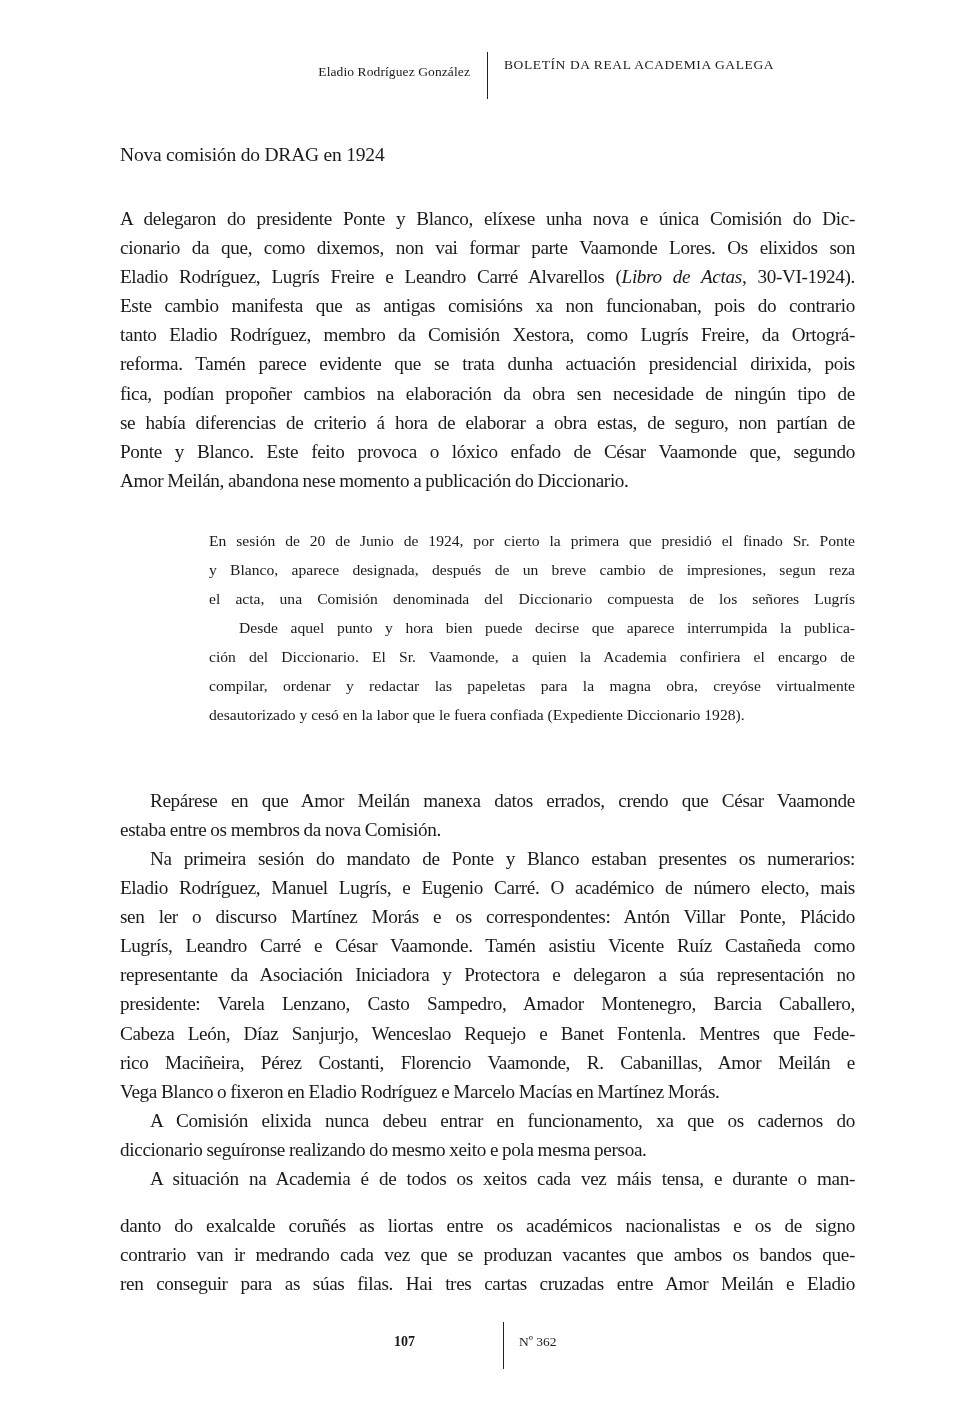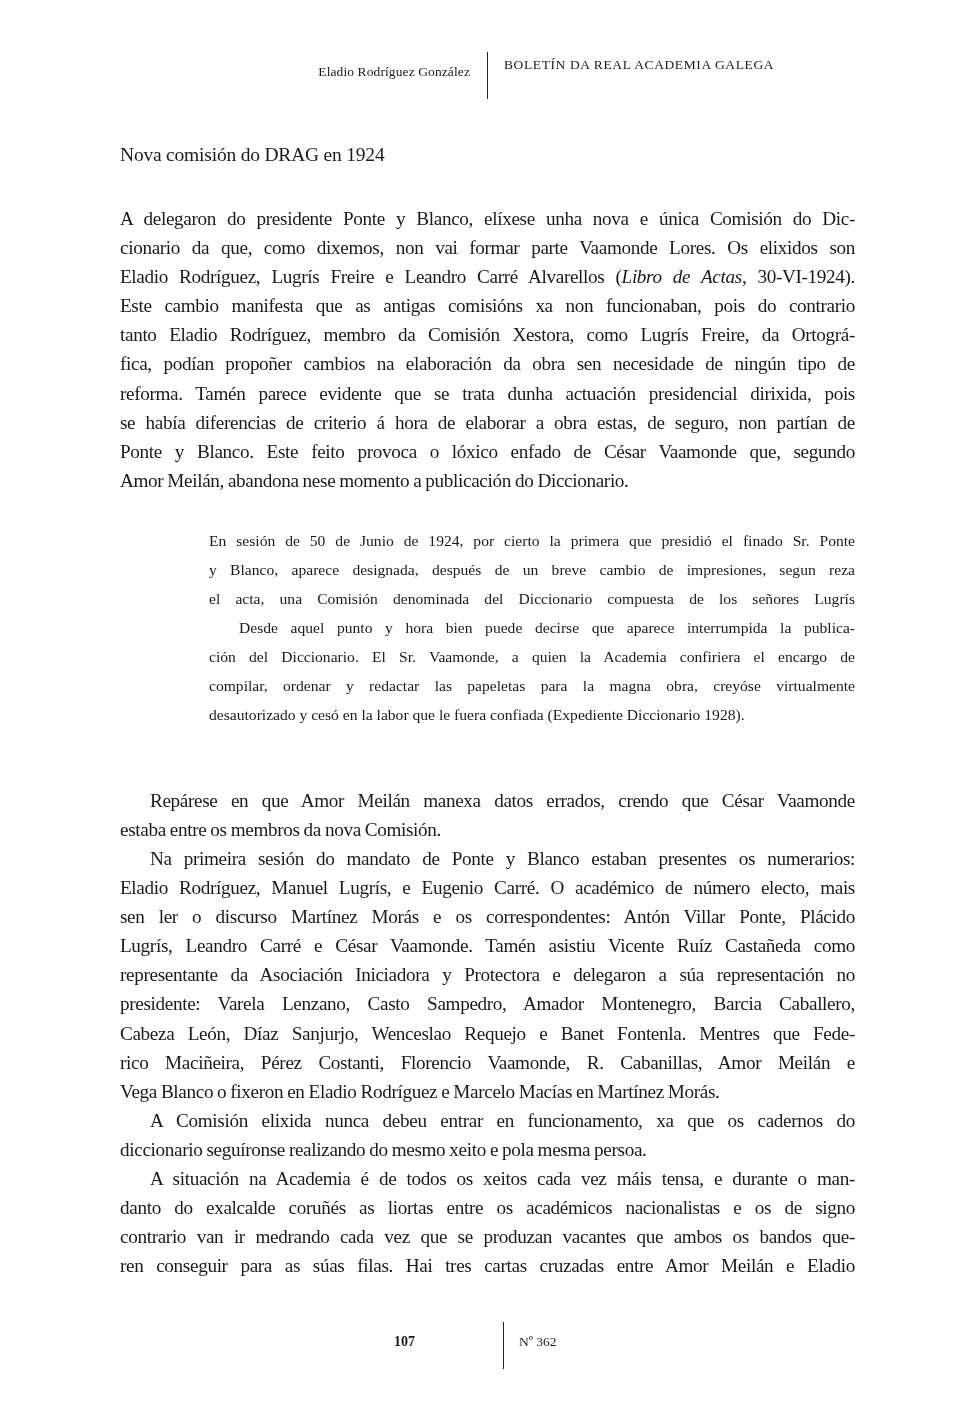--- a/index.html
+++ b/index.html
@@ -33,29 +33,29 @@
 </div>
 
 <h2 class="section-title" style="margin:0;font-weight:normal;">Nova comisión do DRAG en 1924</h2>
 
 <div class="block body-text" style="top:204px;">
   <span class="line" style="white-space: normal;">A delegaron do presidente Ponte y Blanco, elíxese unha nova e única Comisión do Dic-</span>
   <span class="line" style="white-space: normal;">cionario da que, como dixemos, non vai formar parte Vaamonde Lores. Os elixidos son</span>
   <span class="line" style="white-space: normal;"><span>Eladio Rodríguez, Lugrís Freire e Leandro Carré Alvarellos (</span><em>Libro de Actas</em><span>, 30-VI-1924).</span></span>
   <span class="line" style="white-space: normal;">Este cambio manifesta que as antigas comisións xa non funcionaban, pois do contrario</span>
   <span class="line" style="white-space: normal;">tanto Eladio Rodríguez, membro da Comisión Xestora, como Lugrís Freire, da Ortográ-</span>
+  <span class="line" style="white-space: normal;">reforma. Tamén parece evidente que se trata dunha actuación presidencial dirixida, pois</span>
   <span class="line" style="white-space: normal;">fica, podían propoñer cambios na elaboración da obra sen necesidade de ningún tipo de</span>
-  <span class="line" style="white-space: normal;">reforma. Tamén parece evidente que se trata dunha actuación presidencial dirixida, pois</span>
   <span class="line" style="white-space: normal;">se había diferencias de criterio á hora de elaborar a obra estas, de seguro, non partían de</span>
   <span class="line" style="white-space: normal;">Ponte y Blanco. Este feito provoca o lóxico enfado de César Vaamonde que, segundo</span>
   <span class="line last" style="white-space: normal;">Amor Meilán, abandona nese momento a publicación do Diccionario.</span>
 </div>
 
 <div class="block quote-text" style="top:526px;">
-  <span class="line" style="white-space: normal;">En sesión de 50 de Junio de 1924, por cierto la primera que presidió el finado Sr. Ponte</span>
+  <span class="line" style="white-space: normal;">En sesión de 20 de Junio de 1924, por cierto la primera que presidió el finado Sr. Ponte</span>
   <span class="line" style="white-space: normal;">y Blanco, aparece designada, después de un breve cambio de impresiones, segun reza</span>
   <span class="line" style="white-space: normal;">el acta, una Comisión denominada del Diccionario compuesta de los señores Lugrís</span>
   <span class="line q-indent" style="white-space: normal;">Desde aquel punto y hora bien puede decirse que aparece interrumpida la publica-</span>
   <span class="line" style="white-space: normal;">ción del Diccionario. El Sr. Vaamonde, a quien la Academia confiriera el encargo de</span>
   <span class="line" style="white-space: normal;">compilar, ordenar y redactar las papeletas para la magna obra, creyóse virtualmente</span>
   <span class="line last" style="white-space: normal;">desautorizado y cesó en la labor que le fuera confiada (Expediente Diccionario 1928).</span>
 </div>
 
 <div class="block body-text" style="top:786px;">
   <span class="line indent" style="white-space: normal;">Repárese en que Amor Meilán manexa datos errados, crendo que César Vaamonde</span>
@@ -74,21 +74,21 @@
   <span class="line last" style="white-space: normal;">Vega Blanco o fixeron en Eladio Rodríguez e Marcelo Macías en Martínez Morás.</span>
 </div>
 
 <div class="block body-text" style="top:1106px;">
   <span class="line indent" style="white-space: normal;">A Comisión elixida nunca debeu entrar en funcionamento, xa que os cadernos do</span>
   <span class="line last" style="white-space: normal;">diccionario seguíronse realizando do mesmo xeito e pola mesma persoa.</span>
 </div>
 
 <div class="block body-text" style="top:1164px;">
   <span class="line indent" style="white-space: normal;">A situación na Academia é de todos os xeitos cada vez máis tensa, e durante o man-</span>
-  <span class="line" style="white-space: normal;">danto do exalcalde coruñés as liortas entre os académicos nacionalistas e os de signo</span>
+  <span class="line" style="white-space: normal; margin-top: 18px;">danto do exalcalde coruñés as liortas entre os académicos nacionalistas e os de signo</span>
   <span class="line" style="white-space: normal;">contrario van ir medrando cada vez que se produzan vacantes que ambos os bandos que-</span>
   <span class="line" style="white-space: normal;">ren conseguir para as súas filas. Hai tres cartas cruzadas entre Amor Meilán e Eladio</span>
 </div>
 
 <div class="folio">
   <span class="folio-num">107</span>
   <span class="folio-divider"></span>
   <span class="folio-issue">Nº 362</span>
 </div>
 

